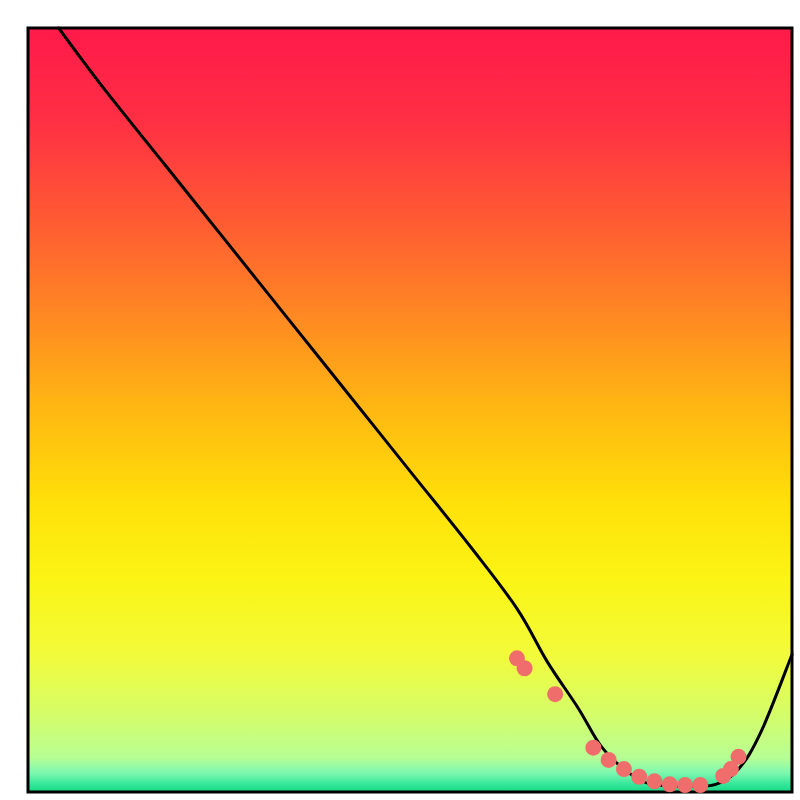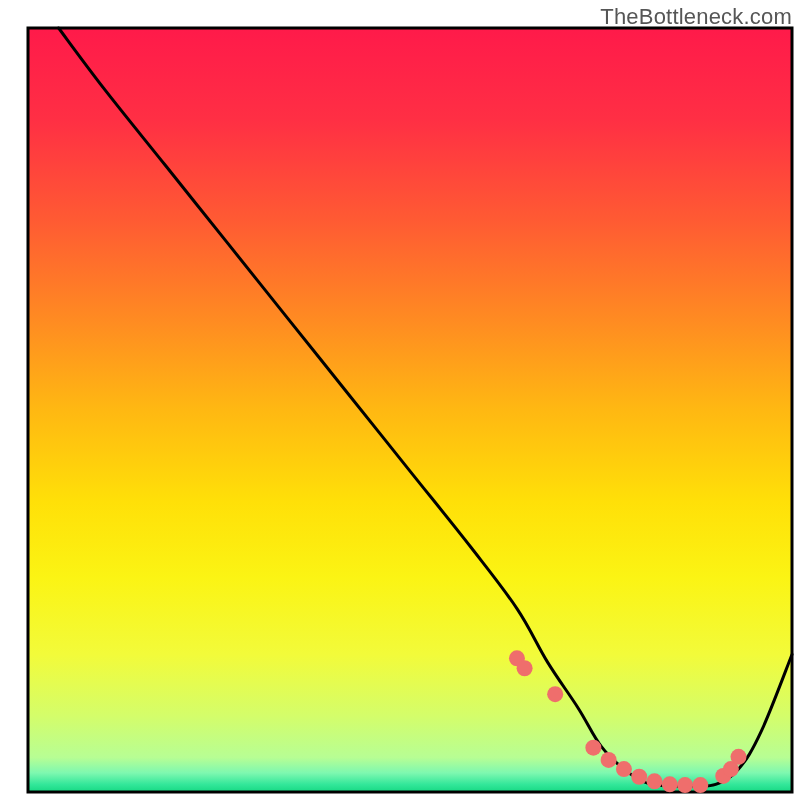--- a/index.html
+++ b/index.html
@@ -22,21 +22,20 @@
   svg.plot {
     position: absolute;
     left: 0; top: 0;
     width: 800px; height: 800px;
   }
 </style>
 </head>
 <body>
 
 <div class="chart-wrap">
-  <div class="watermark">TheBottleneck.com</div>
   <svg class="plot" viewBox="0 0 800 800">
     <defs>
       <linearGradient id="bg-grad" x1="0" y1="0" x2="0" y2="1">
           <stop offset="0.00%" stop-color="#ff1a4a"></stop>
           <stop offset="12.00%" stop-color="#ff2f44"></stop>
           <stop offset="25.00%" stop-color="#ff5a33"></stop>
           <stop offset="38.00%" stop-color="#ff8a22"></stop>
           <stop offset="50.00%" stop-color="#ffb812"></stop>
           <stop offset="62.00%" stop-color="#ffe008"></stop>
           <stop offset="72.00%" stop-color="#fbf414"></stop>

